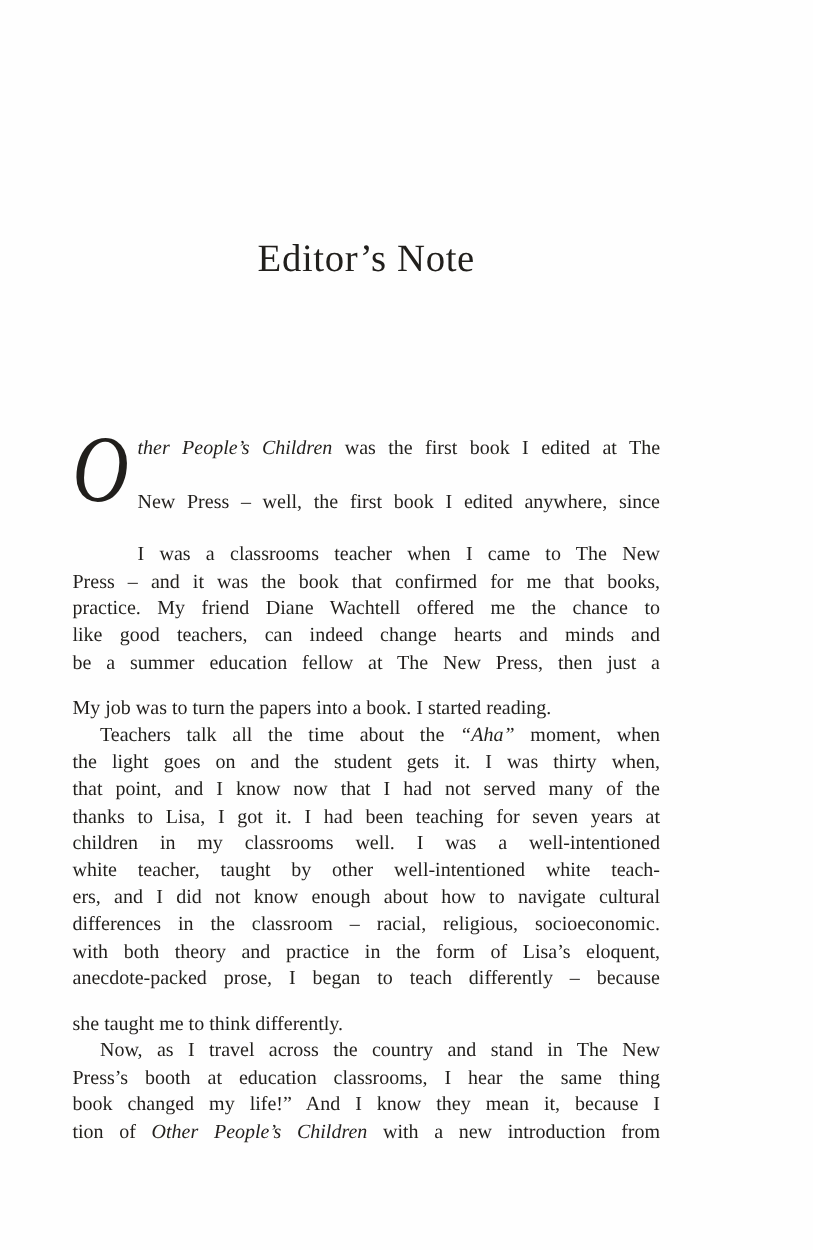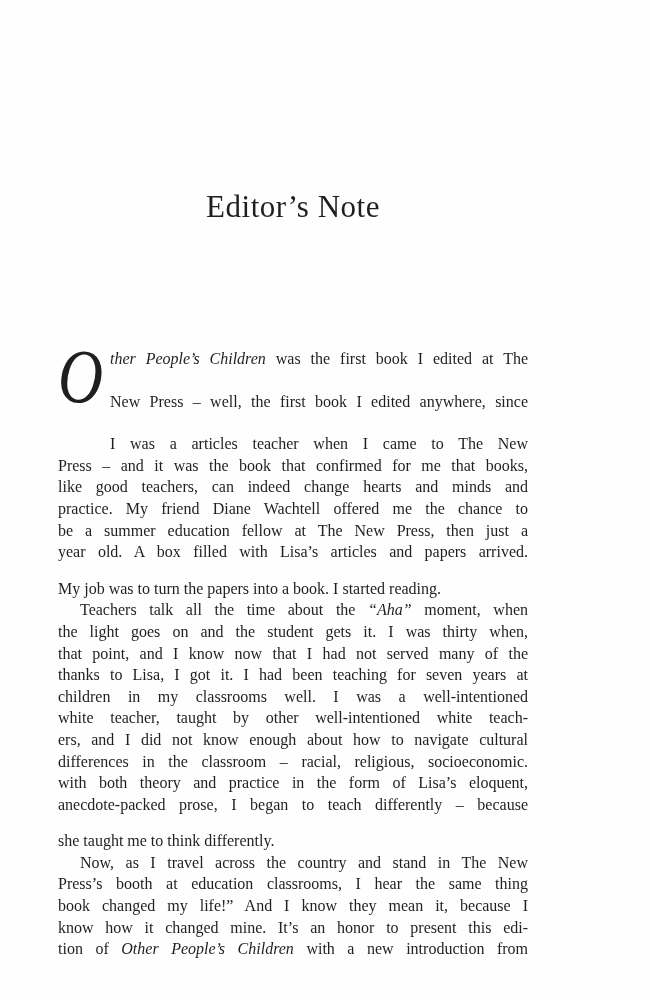--- a/index.html
+++ b/index.html
@@ -74,42 +74,40 @@
 </head>
 <body>
 
 <div class="page">
   <h1 class="chapter-title">Editor’s Note</h1>
   <div class="body-text">
       <div class="paragraph">
         <span class="drop-cap">O</span>
         <div class="line dropcap-offset"><em>ther People’s Children</em><span> was the first book I edited at The</span></div>
         <div class="line dropcap-offset"><span>New Press – well, the first book I edited anywhere, since</span></div>
-        <div class="line dropcap-offset"><span>I was a articles teacher when I came to The New</span></div>
+        <div class="line dropcap-offset"><span>I was a classrooms teacher when I came to The New</span></div>
         <div class="line"><span>Press – and it was the book that confirmed for me that books,</span></div>
+        <div class="line"><span>practice. My friend Diane Wachtell offered me the chance to</span></div>
         <div class="line"><span>like good teachers, can indeed change hearts and minds and</span></div>
-        <div class="line"><span>practice. My friend Diane Wachtell offered me the chance to</span></div>
         <div class="line"><span>be a summer education fellow at The New Press, then just a</span></div>
-        <div class="line"><span>year old. A box filled with Lisa’s articles and papers arrived.</span></div>
         <div class="line flush"><span>My job was to turn the papers into a book. I started reading.</span></div>
       </div>
       <div class="paragraph">
         <div class="line indented"><span>Teachers talk all the time about the </span><em>“Aha”</em><span> moment, when</span></div>
         <div class="line"><span>the light goes on and the student gets it. I was thirty when,</span></div>
         <div class="line"><span>that point, and I know now that I had not served many of the</span></div>
         <div class="line"><span>thanks to Lisa, I got it. I had been teaching for seven years at</span></div>
         <div class="line"><span>children in my classrooms well. I was a well-intentioned</span></div>
         <div class="line"><span>white teacher, taught by other well-intentioned white teach-</span></div>
         <div class="line"><span>ers, and I did not know enough about how to navigate cultural</span></div>
         <div class="line"><span>differences in the classroom – racial, religious, socioeconomic.</span></div>
         <div class="line"><span>with both theory and practice in the form of Lisa’s eloquent,</span></div>
         <div class="line"><span>anecdote-packed prose, I began to teach differently – because</span></div>
         <div class="line flush"><span>she taught me to think differently.</span></div>
       </div>
       <div class="paragraph">
         <div class="line indented"><span>Now, as I travel across the country and stand in The New</span></div>
         <div class="line"><span>Press’s booth at education classrooms, I hear the same thing</span></div>
         <div class="line"><span>book changed my life!” And I know they mean it, because I</span></div>
-        <div class="line"><span>know how it changed mine. It’s an honor to present this edi-</span></div>
         <div class="line"><span>tion of </span><em>Other People’s Children</em><span> with a new introduction from</span></div>
       </div>
     </div>
 </div>
 
 </body></html>

